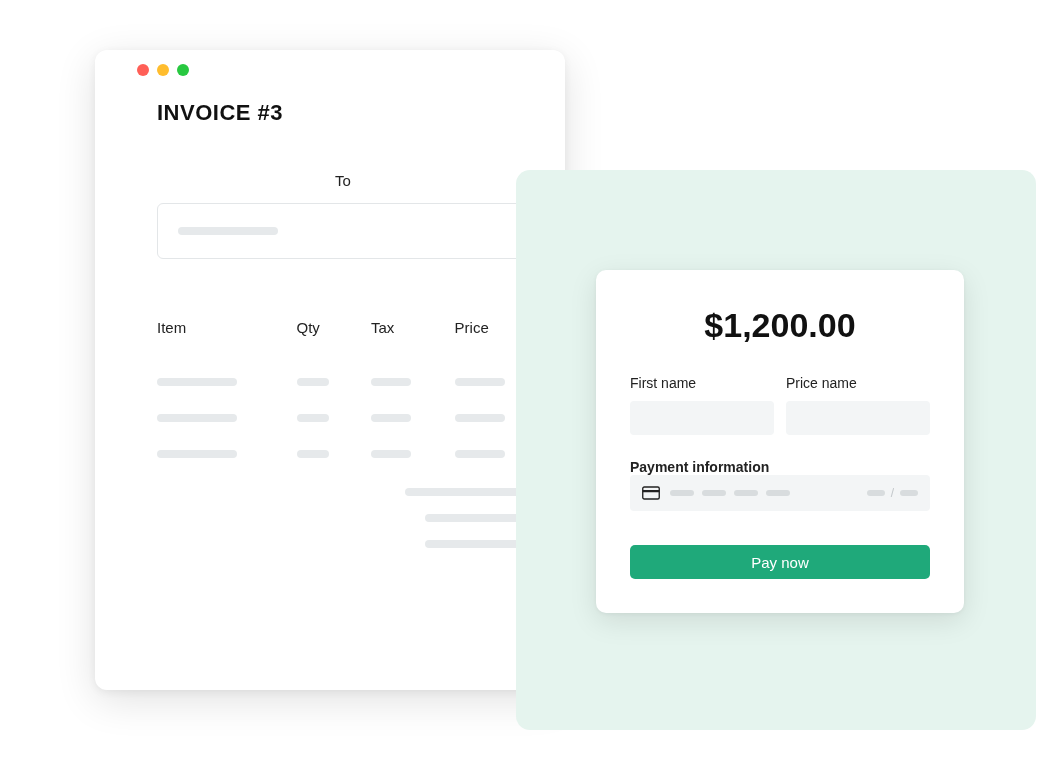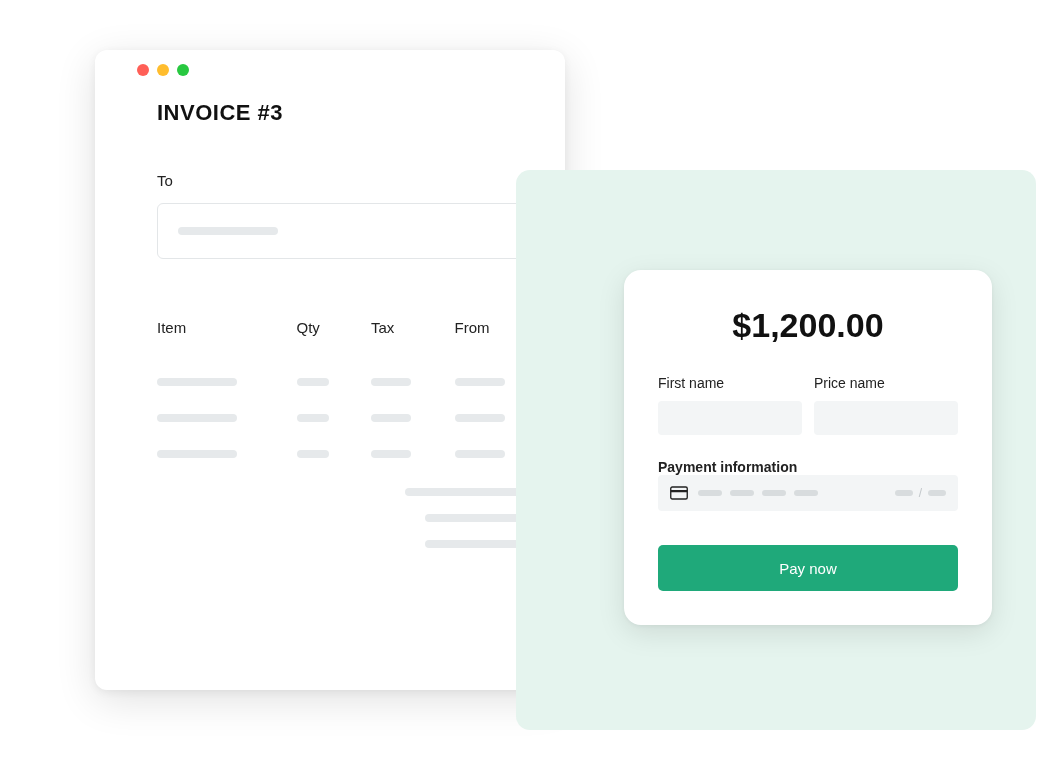--- a/index.html
+++ b/index.html
@@ -39,21 +39,21 @@
   .invoice-body { padding: 10px 36px 0 36px; }
   .invoice-title {
     font-size: 22px;
     font-weight: 600;
     letter-spacing: 0.5px;
     color: #111;
     margin-bottom: 46px;
   }
 
   .addr-row { display: flex; gap: 28px; margin-bottom: 60px; }
-  .addr-col { flex: 1; }
+  .addr-col { flex: 1; text-align: center; }
   .addr-label {
     font-size: 15px;
     color: #222;
     margin-bottom: 14px;
   }
   .addr-box {
     height: 56px;
     border: 1px solid #e3e6e8;
     border-radius: 6px;
     display: flex;
@@ -110,25 +110,25 @@
     position: absolute;
     left: 516px;
     top: 170px;
     width: 520px;
     height: 560px;
     background: #e5f4ee;
     border-radius: 14px;
   }
   .pay-card {
     position: absolute;
-    left: 624px;
+    left: 596px;
     top: 270px;
     width: 368px;
     background: #fff;
-    border-radius: 17px;
+    border-radius: 10px;
     box-shadow: 0 8px 28px rgba(0,0,0,0.10), 0 1px 4px rgba(0,0,0,0.05);
     padding: 36px 34px 34px 34px;
   }
   .amount {
     font-size: 34px;
     font-weight: 700;
     color: #111;
     text-align: center;
     margin-bottom: 30px;
   }
@@ -174,21 +174,21 @@
     height: 6px;
     background: #d8dcde;
     border-radius: 3px;
   }
   .cc-num .seg { width: 24px; }
   .cc-exp { display:flex; align-items:center; gap:6px; color:#c2c7ca; font-size:12px; }
   .cc-exp .seg { width: 18px; }
 
   .pay-btn {
     width: 100%;
-    height: 46px;
+    height: 34px;
     background: #1fa97a;
     color: #fff;
     border: none;
     border-radius: 5px;
     font-size: 15px;
     font-weight: 500;
     cursor: pointer;
   }
 </style>
 </head>
@@ -209,21 +209,21 @@
         <div class="addr-box">
             <div class="ph"></div>
           </div>
       </div>
     </div>
 
     <div class="table-head">
       <div class="col-item">Item</div>
       <div class="col-qty">Qty</div>
       <div class="col-tax">Tax</div>
-      <div class="col-price">From</div>
+      <div class="col-price">Price</div>
     </div>
 
     <div class="table-row">
       <div class="col-item">
           <div class="ph"></div>
         </div>
       <div class="col-qty">
           <div class="ph"></div>
         </div>
       <div class="col-tax">

